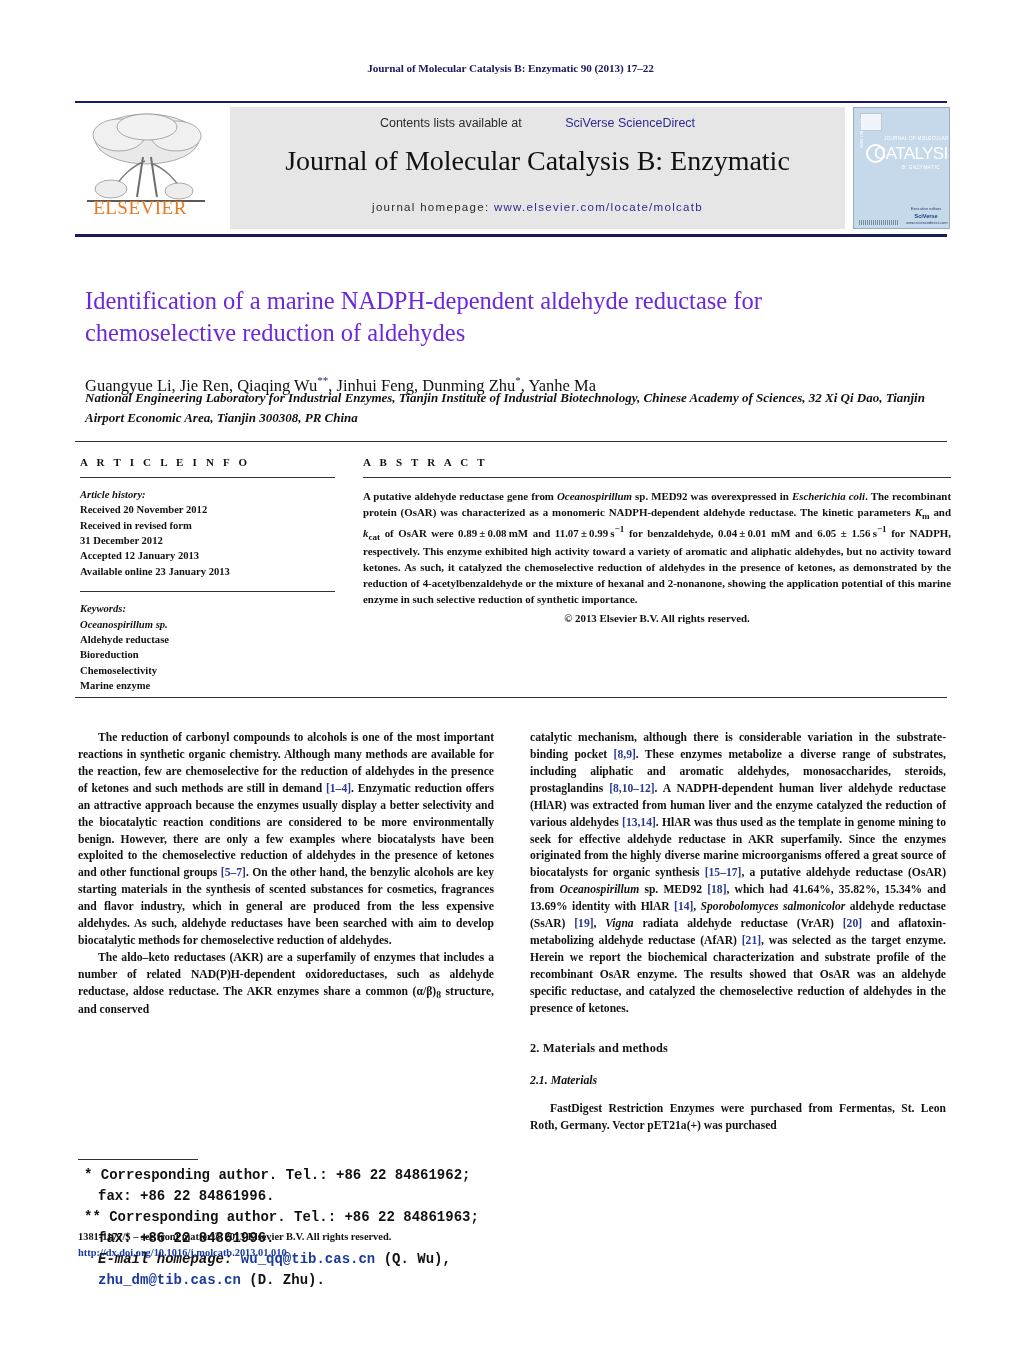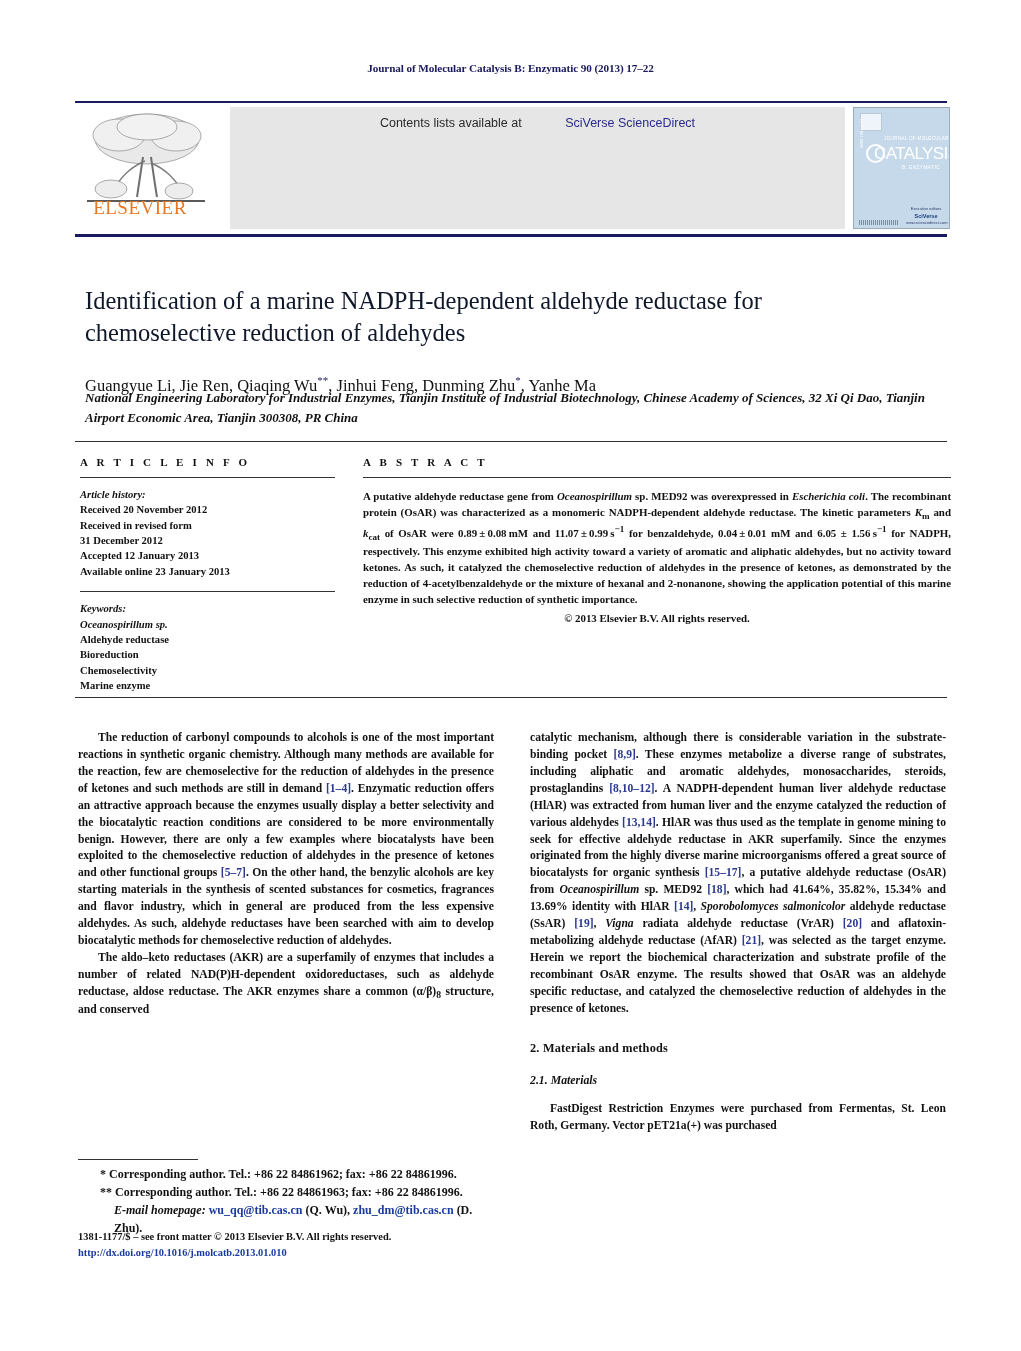--- a/index.html
+++ b/index.html
@@ -176,21 +176,21 @@
   }
 
   
   .title {
     position: absolute;
     left: 85px; top: 285px;
     width: 700px;
     font-family: "Liberation Serif", serif;
     font-size: 24.5px;
     line-height: 1.32;
-    color: #0f172a;
+    color: #6d28d9;
   }
   .authors {
     position: absolute;
     left: 85px; top: 374px;
     width: 800px;
     font-family: "Liberation Serif", serif;
     font-size: 16.5px;
     color: #111;
   }
   .authors sup { font-size: 11px; color: #1a1a5e; }
@@ -307,25 +307,25 @@
 
   
   .fn-rule {
     position: absolute;
     left: 78px; top: 1159px;
     width: 120px; height: 1px;
     background: #333;
   }
   .footnotes {
     position: absolute;
-    left: 86px; top: 1165px;
+    left: 70px; top: 1165px;
     width: 416px;
-    font-family: Liberation Serif, serif;
-    font-weight: bold;
-    font-size: 12px;
+    font-family: Liberation Mono, monospace;
+    font-weight: bold;
+    font-size: 14px;
     line-height: 1.5;
     color: #111;
   }
   .footnotes .fn { text-indent: -14px; padding-left: 28px; }
   .footnotes .em { font-style: italic; }
   .footnotes a, .mail { color: #1a3a9f; }
   .imprint {
     position: absolute;
     left: 78px; top: 1229px;
     width: 470px;
@@ -361,20 +361,22 @@
           <ellipse cx="30" cy="80" rx="16" ry="9" fill="#ededed" stroke="#8a8a8a"></ellipse>
           <ellipse cx="98" cy="82" rx="14" ry="8" fill="#ededed" stroke="#8a8a8a"></ellipse>
           <path d="M6 92 H124" stroke="#5a5a5a" stroke-width="2"></path>
         </g>
       </svg>
     </div>
     <div class="elsevier-wordmark">ELSEVIER</div>
 
     <div class="center-panel">
       <div class="contents-line"><span>Contents lists available at </span><span class="sd">SciVerse ScienceDirect</span></div>
+      <div class="journal-name">Journal of Molecular Catalysis B: Enzymatic</div>
+      <div class="homepage-line"><span>journal homepage: </span><span class="url">www.elsevier.com/locate/molcatb</span></div>
     </div>
 
     <div class="cover">
       <div class="cv-top"></div>
       <div class="cv-vert">ISSN 1381-1177</div>
       <div class="cv-jtitle">JOURNAL OF MOLECULAR</div>
       <div class="cv-ring"></div>
       <div class="cv-main">CATALYSIS</div>
       <div class="cv-sub">B: ENZYMATIC</div>
       <div class="cv-footer">

